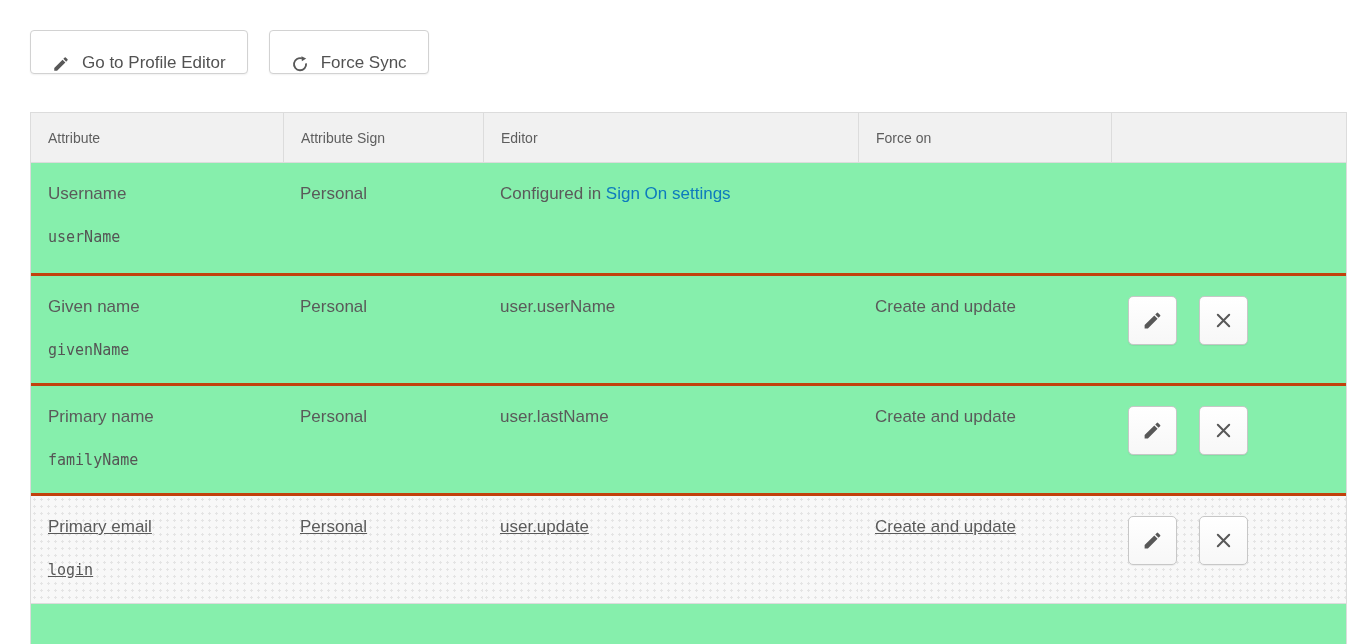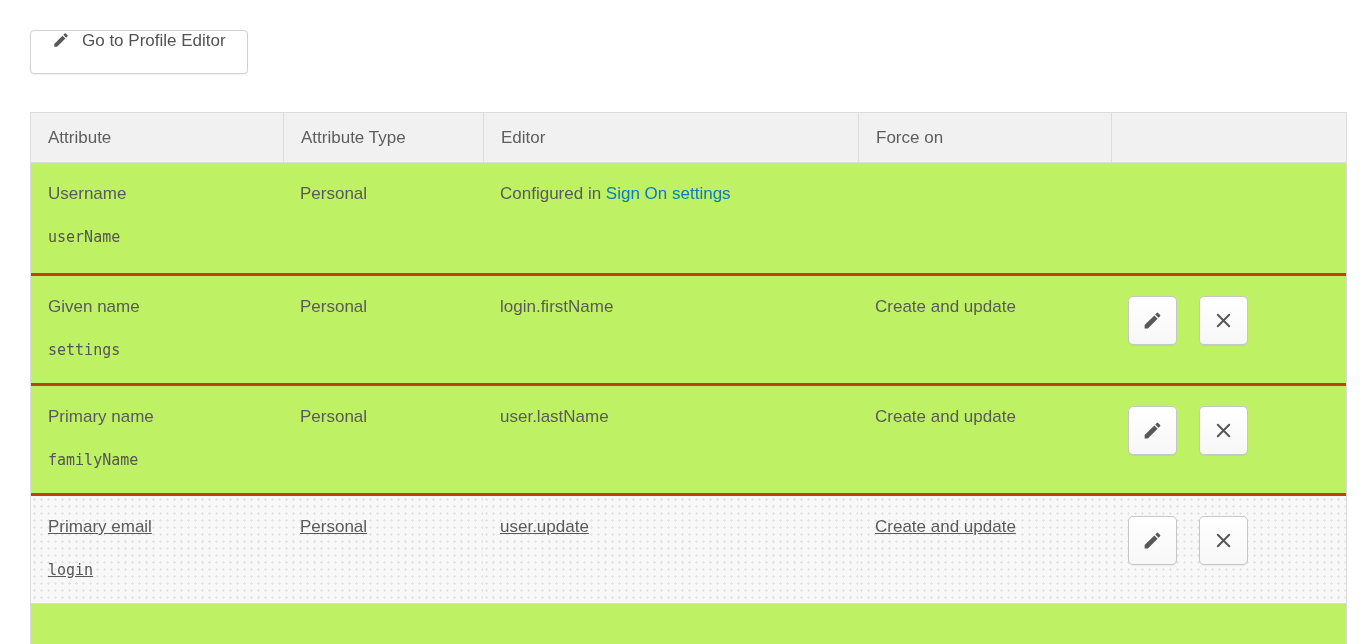--- a/index.html
+++ b/index.html
@@ -8,52 +8,52 @@
     width: 1370px; height: 644px; overflow: hidden;
     background: #ffffff;
     font-family: "Liberation Sans", sans-serif;
     color: #575757;
   }
   .page { padding: 30px 25px 0 30px; }
 
   
   .toolbar { display: flex; gap: 21px; margin-bottom: 38px; }
   .btn {
-    display: inline-flex; align-items: flex-start; gap: 12px;
+    display: inline-flex; align-items: flex-end; gap: 12px;
     height: 44px; padding: 0 21px;
     background: #fff;
     border: 1px solid #d2d2d2; border-radius: 4px;
     box-shadow: 0 1px 2px rgba(0,0,0,0.06);
     font-family: inherit; font-size: 17px; color: #525252;
     cursor: pointer; white-space: nowrap;
   }
   .btn svg { width: 18px; height: 18px; color: #585858; display: block; }
 
   
   table.attr-table {
     width: 1315px; table-layout: fixed;
     border-collapse: separate; border-spacing: 0;
     border: 1px solid #dcdcdc;
   }
   thead th {
     height: 50px; padding: 0 17px;
     background: #f1f1f1;
     text-align: left; font-weight: normal;
-    font-size: 17px; color: #5e5e5e;
+    font-size: 14px; color: #5e5e5e;
     border-bottom: 1px solid #dcdcdc;
     border-left: 1px solid #dcdcdc;
   }
   thead th:first-child { border-left: none; }
 
   tbody td {
     vertical-align: top;
     padding: 21px 17px 0 17px;
     height: 110px;
     font-size: 17px; color: #5a5a5a;
-    background: #bef264;
+    background: #86efac;
   }
   tbody tr + tr td { border-top: 3px solid #c2410c; }
 
   .attr-name { font-size: 17px; color: #5a5a5a; }
   .attr-key {
     margin-top: 24px;
     font-family: "DejaVu Sans Mono", monospace;
     font-size: 15px; color: #555;
   }
   a.link { color: #0d7bbd; text-decoration: none; cursor: pointer; text-align: right; }
@@ -101,34 +101,42 @@
 
   <div class="toolbar">
     <button class="btn">
       <span>
         <svg viewBox="0 0 24 24">
             <use href="#pencil-shape"></use>
           </svg>
       </span>
       <span>Go to Profile Editor</span>
     </button>
+    <button class="btn">
+      <span>
+        <svg viewBox="0 0 24 24">
+            <use href="#refresh-shape"></use>
+          </svg>
+      </span>
+      <span>Force Sync</span>
+    </button>
   </div>
 
   <table class="attr-table">
     <colgroup>
       <col style="width:252px">
         <col style="width:200px">
         <col style="width:375px">
         <col style="width:253px">
         <col style="width:235px">
     </colgroup>
     <thead>
       <tr>
         <th>Attribute</th>
-        <th>Attribute Type</th>
+        <th>Attribute Sign</th>
         <th>Editor</th>
         <th>Force on</th>
         <th></th>
       </tr>
     </thead>
     <tbody>
 
       <tr>
         <td>
           <div class="attr-name">Username</div>
@@ -138,24 +146,24 @@
         <td>
           <span>Configured in </span><a class="link">Sign On settings</a>
         </td>
         <td><span></span></td>
         <td class="actions-cell"></td>
       </tr>
 
       <tr>
         <td>
           <div class="attr-name">Given name</div>
-          <div class="attr-key">settings</div>
-        </td>
-        <td><span>Personal</span></td>
-        <td><span>login.firstName</span></td>
+          <div class="attr-key">givenName</div>
+        </td>
+        <td><span>Personal</span></td>
+        <td><span>user.userName</span></td>
         <td><span>Create and update</span></td>
         <td class="actions-cell">
           <button class="icon-btn">
             <span>
                 <svg viewBox="0 0 24 24">
                   <use href="#pencil-shape"></use>
                 </svg>
               </span>
           </button><button class="icon-btn">
             <span>

